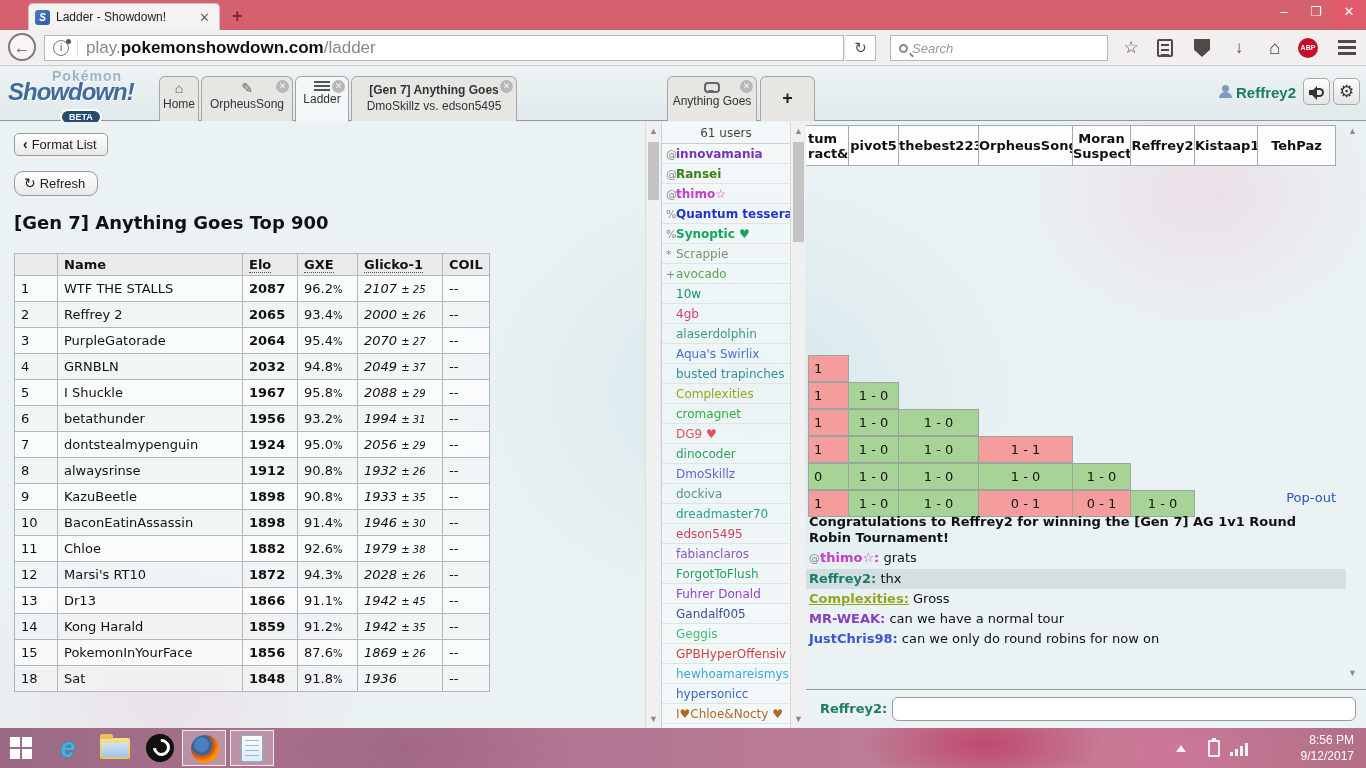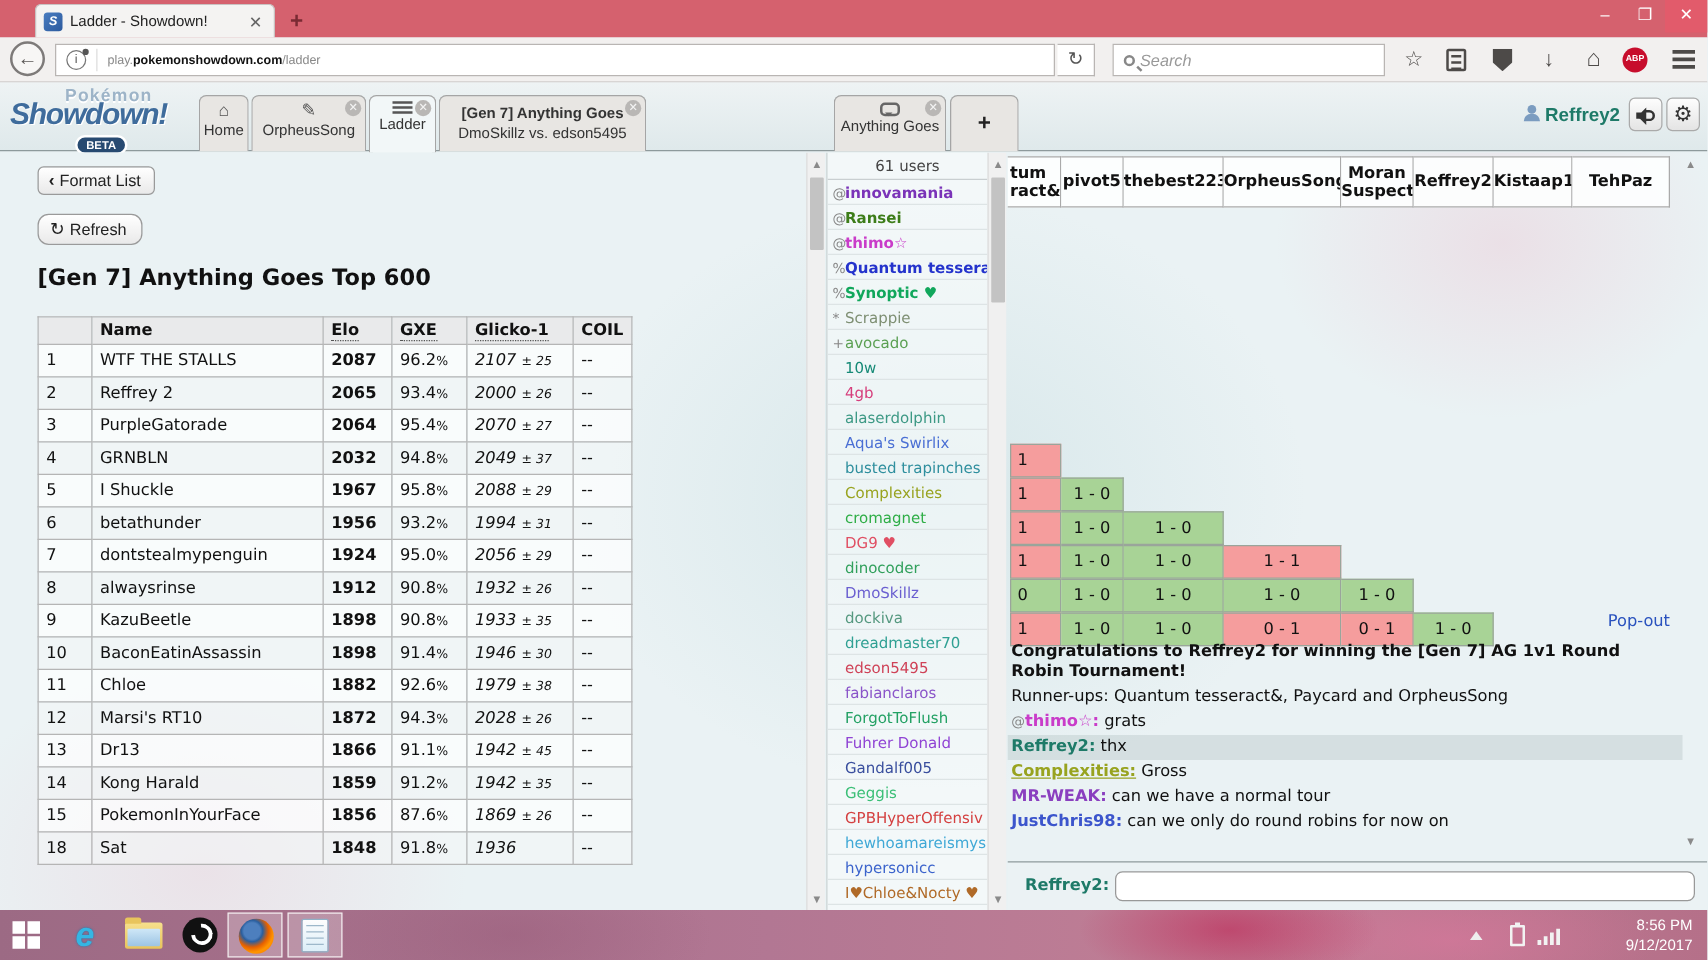--- a/index.html
+++ b/index.html
@@ -17,21 +17,21 @@
   .wbtn.min { left:1268px; width:32px; }
   .wbtn.res { left:1300px; width:32px; }
   .wbtn.cls { left:1332px; width:34px; background:#e25b6b; height:26px; }
 
   .navbar { position:absolute; left:0; top:30px; width:1366px; height:36px; background:#f2f0ef; border-bottom:1px solid #cfcccb; }
   .backbtn { position:absolute; left:8px; top:3px; width:28px; height:28px; border:2px solid #7d7a79; border-radius:50%; color:#5d5a59; font-size:16px; font-weight:bold; text-align:center; line-height:25px; background:#f7f6f5; }
   .urlbar { position:absolute; left:44px; top:5px; width:800px; height:26px; background:#fff; border:1px solid #b9b5b3; display:flex; align-items:center; }
   .info-ic { width:16px; height:16px; border:1px solid #777; border-radius:50%; color:#555; font-size:10px; text-align:center; line-height:14px; margin:0 8px 0 8px; position:relative; }
   .info-ic::after { content:""; position:absolute; right:-3px; top:-2px; width:5px; height:5px; background:#555; border-radius:50%; }
   .url-sep { width:1px; height:18px; background:#ddd; margin-right:8px; }
-  .url-text { font-size:10px; color:#888; white-space:nowrap; }
+  .url-text { font-size:17px; color:#888; white-space:nowrap; }
   .url-text b { color:#111; font-weight:bold; }
   .reloadbtn { position:absolute; left:846px; top:5px; width:30px; height:26px; border:1px solid #b9b5b3; border-left:none; background:#fff; color:#555; text-align:center; font-size:15px; line-height:24px; }
   .searchbox { position:absolute; left:890px; top:5px; width:218px; height:26px; background:#fff; border:1px solid #b9b5b3; display:flex; align-items:center; }
   .mag { width:9px; height:9px; border:2px solid #888; border-radius:50%; margin:0 4px 0 8px; position:relative; }
   .mag::after { content:""; position:absolute; left:8px; top:8px; width:5px; height:2px; background:#888; transform:rotate(45deg); }
   .search-ph { font-size:13px; font-style:italic; color:#999; }
   .nav-ic { position:absolute; top:7px; width:26px; height:22px; color:#4d4a48; font-size:17px; text-align:center; line-height:22px; }
   .clip-ic { border:2px solid #4d4a48; border-radius:2px; width:16px !important; height:18px; top:9px; }
   .clip-ic i { display:block; height:2px; background:#4d4a48; margin:3px 2px 0 2px; }
   .shield-ic { width:16px !important; height:18px; top:9px; background:#4d4a48; clip-path:polygon(0 0,100% 0,100% 60%,50% 100%,0 60%); }
@@ -69,21 +69,21 @@
   .spk-wave { position:absolute; right:0; top:2px; width:8px; height:9px; border:2px solid #333; border-left:none; border-radius:0 9px 9px 0; }
 
   
   .content { position:absolute; left:0; top:122px; width:1366px; height:606px; overflow:hidden;
     background:
       radial-gradient(260px 200px at 88% 12%, rgba(236,170,190,0.25), transparent 70%),
       radial-gradient(300px 240px at 12% 95%, rgba(236,170,190,0.22), transparent 70%),
       radial-gradient(420px 340px at 55% 45%, rgba(160,200,205,0.25), transparent 70%),
       #eaf2f4; }
 
-  .ladder-panel { position:absolute; left:16px; top:0; width:645px; height:590px; overflow:hidden; }
+  .ladder-panel { position:absolute; left:0; top:0; width:645px; height:590px; overflow:hidden; }
   .psbtn { position:absolute; background:linear-gradient(#ffffff,#e9e9e9); border:1px solid #9a9a9a; border-radius:5px; font-size:13px; color:#222; padding:2px 10px 3px 8px; }
   .fmt-btn { left:14px; top:11px; }
   .ref-btn { left:14px; top:49px; border-radius:9px; padding:3px 12px 4px 9px; }
   .chev { font-weight:bold; font-size:14px; margin-right:4px; }
   .refr { font-size:14px; margin-right:4px; }
   .ladder-title { position:absolute; left:14px; top:90px; font-family:"DejaVu Sans",sans-serif; font-size:18px; font-weight:bold; color:#111; }
   table.ladder { position:absolute; left:14px; top:131px; border-collapse:collapse; font-family:"DejaVu Sans",sans-serif; font-size:13px; color:#111; }
   table.ladder td, table.ladder th { border:1px solid #b5b5b5; height:26px; padding:0 6px; text-align:left; white-space:nowrap; overflow:hidden; }
   table.ladder th { background:rgba(232,233,233,0.92); font-size:13px; height:22px; }
   table.ladder tr:nth-child(odd) td { background:rgba(255,255,255,0.72); }
@@ -245,21 +245,21 @@
       </div>
     </div>
   <div class="hbtn gear"><span>⚙</span></div>
 </div>
 
 <div class="content">
 
   <div class="ladder-panel">
     <button class="psbtn fmt-btn"><span class="chev">‹</span><span>Format List</span></button>
     <button class="psbtn ref-btn"><span class="refr">↻</span><span>Refresh</span></button>
-    <div class="ladder-title">[Gen 7] Anything Goes Top 600</div>
+    <div class="ladder-title">[Gen 7] Anything Goes Top 900</div>
     <table class="ladder">
       <thead>
         <tr>
           <th class="c-rank"></th>
           <th class="c-name">Name</th>
           <th class="c-elo"><span class="dotted">Elo</span></th>
           <th class="c-gxe"><span class="dotted">GXE</span></th>
           <th class="c-gl"><span class="dotted">Glicko-1</span></th>
           <th class="c-coil">COIL</th>
         </tr>
@@ -504,21 +504,20 @@
           <div class="gcell cx win" style="left: 41px; width: 50px;">1 - 0</div>
           <div class="gcell cx win" style="left: 91px; width: 80px;">1 - 0</div>
           <div class="gcell cx loss" style="left: 171px; width: 94px;">0 - 1</div>
           <div class="gcell cx loss" style="left: 265px; width: 58px;">0 - 1</div>
           <div class="gcell cx win" style="left: 323px; width: 64px;">1 - 0</div>
         </div>
       </div>
     <a class="popout">Pop-out</a>
     <div class="msgs" id="chat-msgs">
         <div class="msg announce">Congratulations to Reffrey2 for winning the [Gen 7] AG 1v1 Round Robin Tournament!</div>
-        <div class="msg">Runner-ups: Quantum tesseract&amp;, Paycard and OrpheusSong</div>
         <div class="msg"><span class="rk">@</span><span class="nm" style="color: rgb(201, 60, 201);">thimo☆:</span> grats</div>
         <div class="msg hl"><span class="nm" style="color: rgb(30, 122, 104);">Reffrey2:</span> thx</div>
         <div class="msg"><span class="nm" style="color: rgb(152, 163, 31); text-decoration: underline;">Complexities:</span> Gross</div>
         <div class="msg"><span class="nm" style="color: rgb(138, 63, 191);">MR-WEAK:</span> can we have a normal tour</div>
         <div class="msg"><span class="nm" style="color: rgb(60, 85, 204);">JustChris98:</span> can we only do round robins for now on</div>
       </div>
     <div class="chat-inputrow">
       <div class="chat-label">Reffrey2:</div>
       <input class="chat-input" style="">
     </div>

